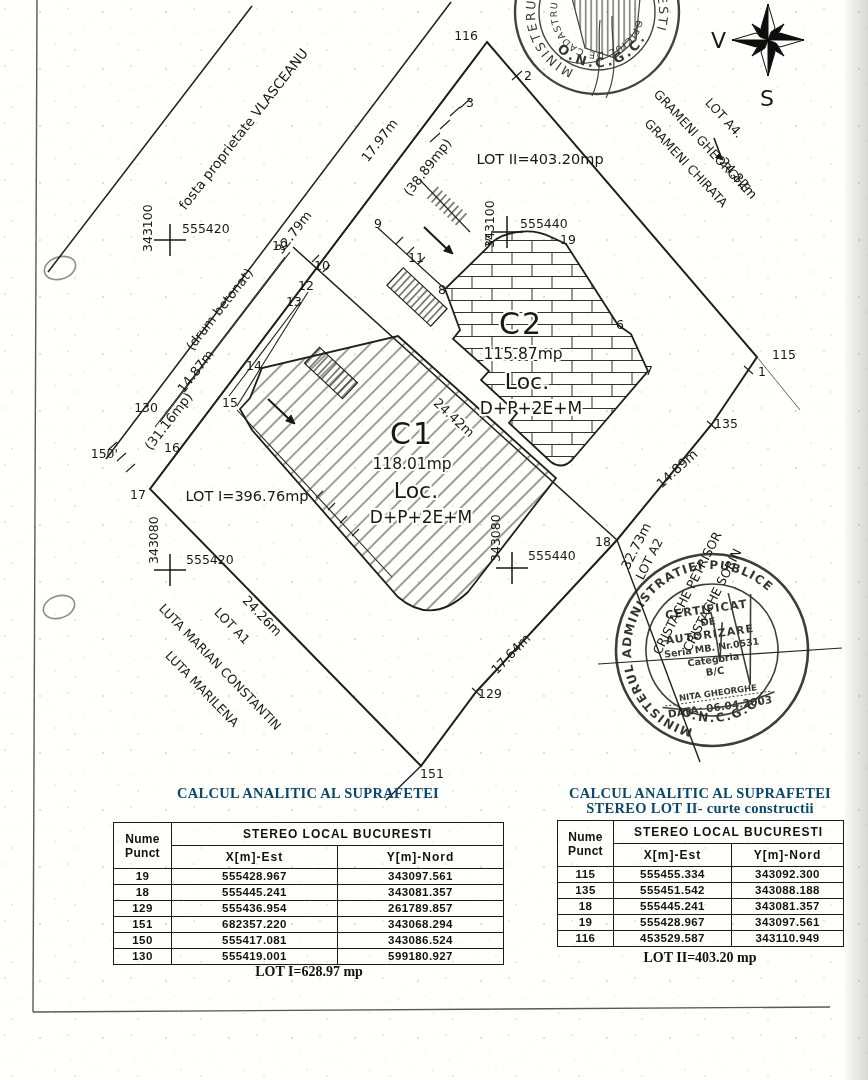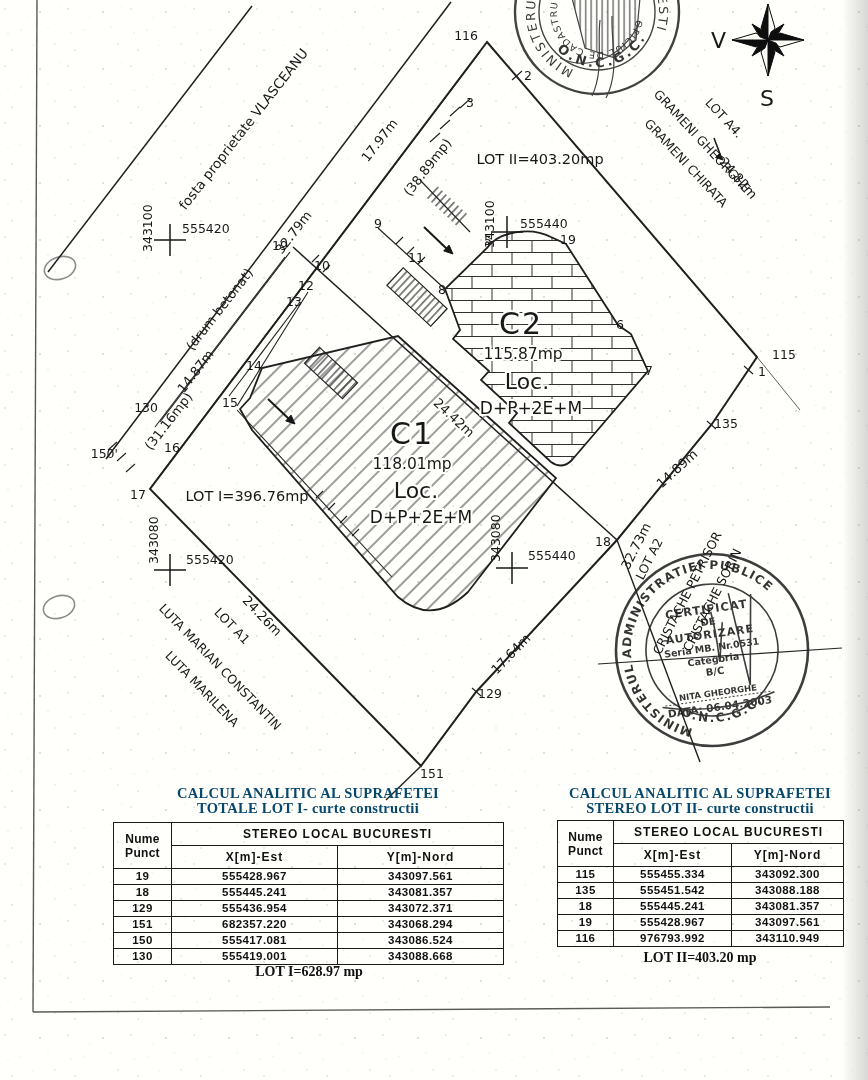--- a/index.html
+++ b/index.html
@@ -252,21 +252,20 @@
       <text x="712" y="696" font-size="8.5">NITA GHEORGHE</text>
       <text x="712" y="711" font-size="10.5">DATA: 06.04.2003</text>
     </g>
     <line x1="658" y1="699" x2="766" y2="699" stroke="#262626" stroke-width="1" stroke-dasharray="2,2"></line>
     <path d="M716,612 C722,660 712,690 726,624 M736,596 L745,690 L758,600 M655,700 Q712,716 768,700" fill="none" stroke="#262626" stroke-width="1.6"></path>
   </g>
 </svg>
 
 <div class="tbl-title" style="left:110px;top:786px;width:396px">
   <div>CALCUL ANALITIC AL SUPRAFETEI</div>
-  <div>TOTALE LOT I- curte constructii</div>
 </div>
 <table class="tbl" style="left:113px;top:822px">
   <colgroup>
         <col style="width:58px">
         <col style="width:166px">
         <col style="width:166px">
       </colgroup>
   <tbody>
         <tr>
     <th rowspan="2" style="letter-spacing:.3px">
@@ -285,36 +284,36 @@
           <td>343097.561</td>
         </tr>
   <tr>
     <td>18</td>
           <td>555445.241</td>
           <td>343081.357</td>
         </tr>
   <tr>
     <td>129</td>
           <td>555436.954</td>
-          <td>343072.371</td>
+          <td>261789.857</td>
         </tr>
   <tr>
     <td>151</td>
           <td>682357.220</td>
           <td>343068.294</td>
         </tr>
   <tr>
     <td>150</td>
           <td>555417.081</td>
           <td>343086.524</td>
         </tr>
   <tr>
     <td>130</td>
           <td>555419.001</td>
-          <td>343088.668</td>
+          <td>599180.927</td>
         </tr>
 </tbody>
     </table>
 <div class="tbl-total" style="left:113px;top:964px;width:392px">
   <span>LOT I=628.97 mp</span>
 </div>
 
 <div class="tbl-title" style="left:550px;top:786px;width:300px">
   <div>CALCUL ANALITIC AL SUPRAFETEI</div>
   <div>STEREO LOT II- curte constructii</div>
@@ -352,21 +351,21 @@
           <td>555445.241</td>
           <td>343081.357</td>
         </tr>
   <tr>
     <td>19</td>
           <td>555428.967</td>
           <td>343097.561</td>
         </tr>
   <tr>
     <td>116</td>
-          <td>976793.992</td>
+          <td>453529.587</td>
           <td>343110.949</td>
         </tr>
 </tbody>
     </table>
 <div class="tbl-total" style="left:550px;top:950px;width:300px">
   <span>LOT II=403.20 mp</span>
 </div>
 
 <div class="edge-shade"></div>
 </div>

